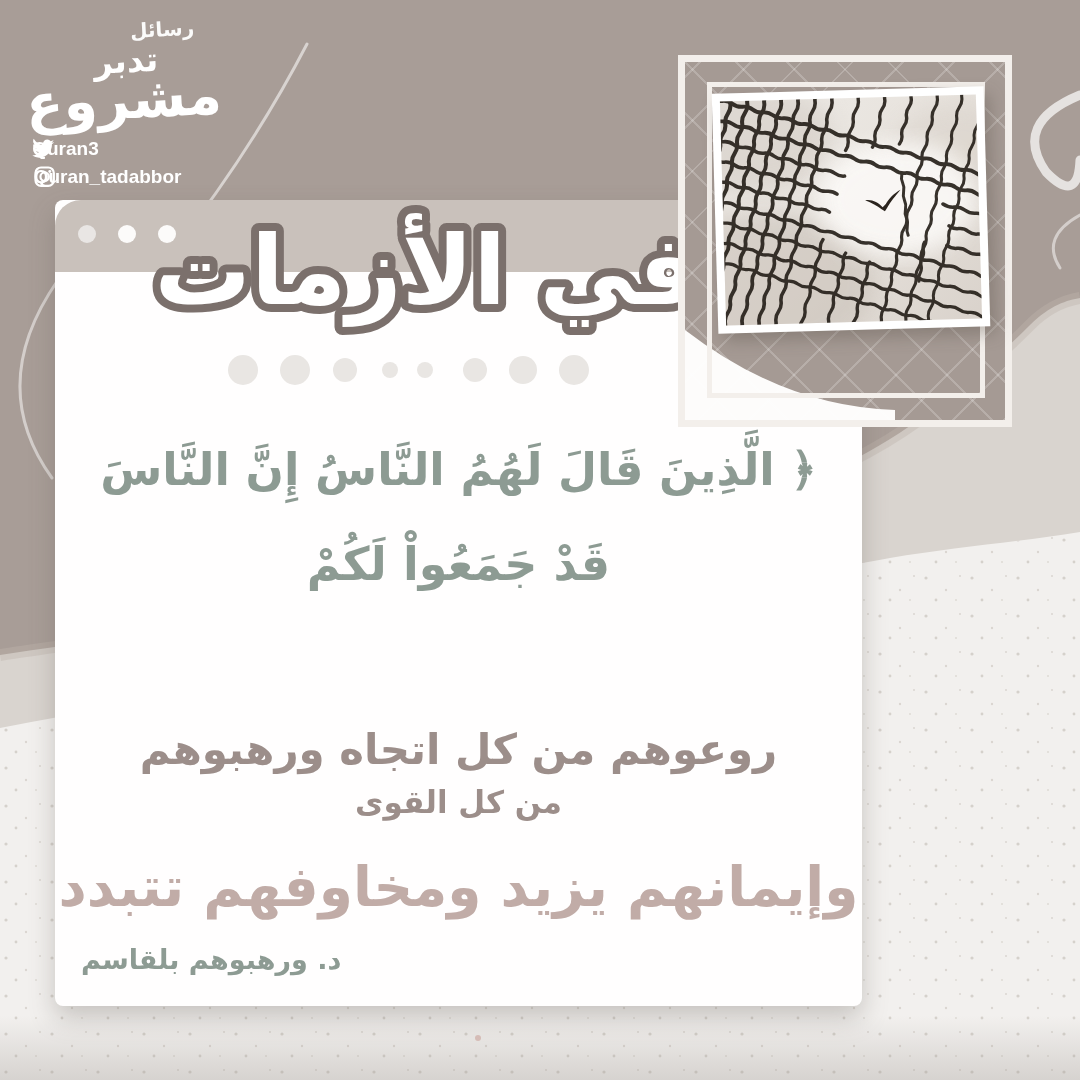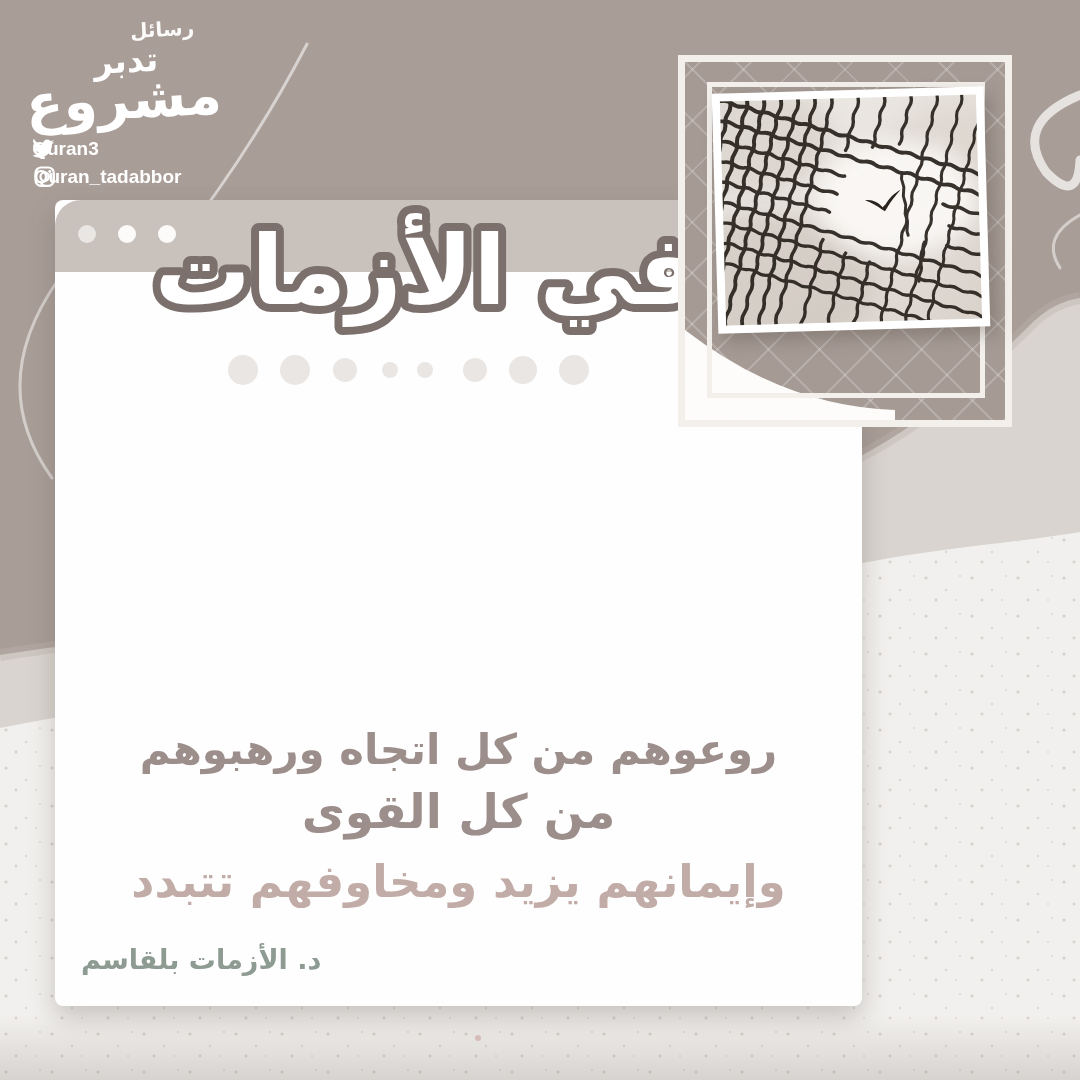--- a/index.html
+++ b/index.html
@@ -43,22 +43,22 @@
         background:var(--card-header,#c9c1bb);}
   .card .line{position:absolute;left:0;width:100%;text-align:center;direction:rtl;
         font-weight:bold;white-space:nowrap;}
   .verse{color:var(--verse-green,#8d9b93);}
   .comm{color:var(--commentary-gray,#9c8e8a);}
   .pink{color:var(--highlight-pink,#c1aca7);}
   .v1{top:243px;font-size:45px;}
   .v2{top:337px;font-size:46px;}
   .v3{top:428px;font-size:46px;}
   .c1{top:525px;font-size:42px;}
-  .c2{top:584px;font-size:47px;}
-  .hl{top:655px;font-size:45px;}
+  .c2{top:584px;font-size:31px;}
+  .hl{top:655px;font-size:55px;}
   .attr{position:absolute;left:26px;top:744px;direction:rtl;font-weight:bold;font-size:27px;
         color:var(--verse-green,#8d9b93);white-space:nowrap;}
 
   .bottom-shade{left:0;bottom:0;width:100%;height:64px;
         background:linear-gradient(to bottom,rgba(150,143,137,0),rgba(150,143,137,.30));}
 </style>
 </head>
 <body>
 
 <div class="canvas">
@@ -131,24 +131,26 @@
           <circle cx="240" cy="22" r="15"></circle>
         <circle cx="290" cy="22" r="12"></circle>
           <circle cx="335" cy="22" r="8"></circle>
         <circle cx="370" cy="22" r="8"></circle>
           <circle cx="420" cy="22" r="12"></circle>
         <circle cx="468" cy="22" r="14"></circle>
           <circle cx="519" cy="22" r="15"></circle>
       </g>
     </svg>
 
+    <div class="line verse v1">﴿ الَّذِينَ قَالَ لَهُمُ النَّاسُ إِنَّ النَّاسَ</div>
+    <div class="line verse v2">قَدْ جَمَعُواْ لَكُمْ</div>
     <div class="line comm c1">روعوهم من كل اتجاه ورهبوهم</div>
     <div class="line comm c2">من كل القوى</div>
     <div class="line pink hl">وإيمانهم يزيد ومخاوفهم تتبدد</div>
-    <div class="attr">د. الأزمات بلقاسم</div>
+    <div class="attr">د. ورهبوهم بلقاسم</div>
   </div>
 
   <div class="abs frame">
     <svg class="abs frame-arc" width="320" height="358" viewBox="0 0 320 358">
       <path d="M0,268 Q100,345 210,348 L210,358 L0,358 Z" fill="#fdfcfb"></path>
     </svg>
     <div class="hatch"></div>
     <div class="inner-outline"></div>
     <div class="abs photo">
       <svg id="mesh" class="mesh" viewBox="0 0 272 242" preserveAspectRatio="none">

